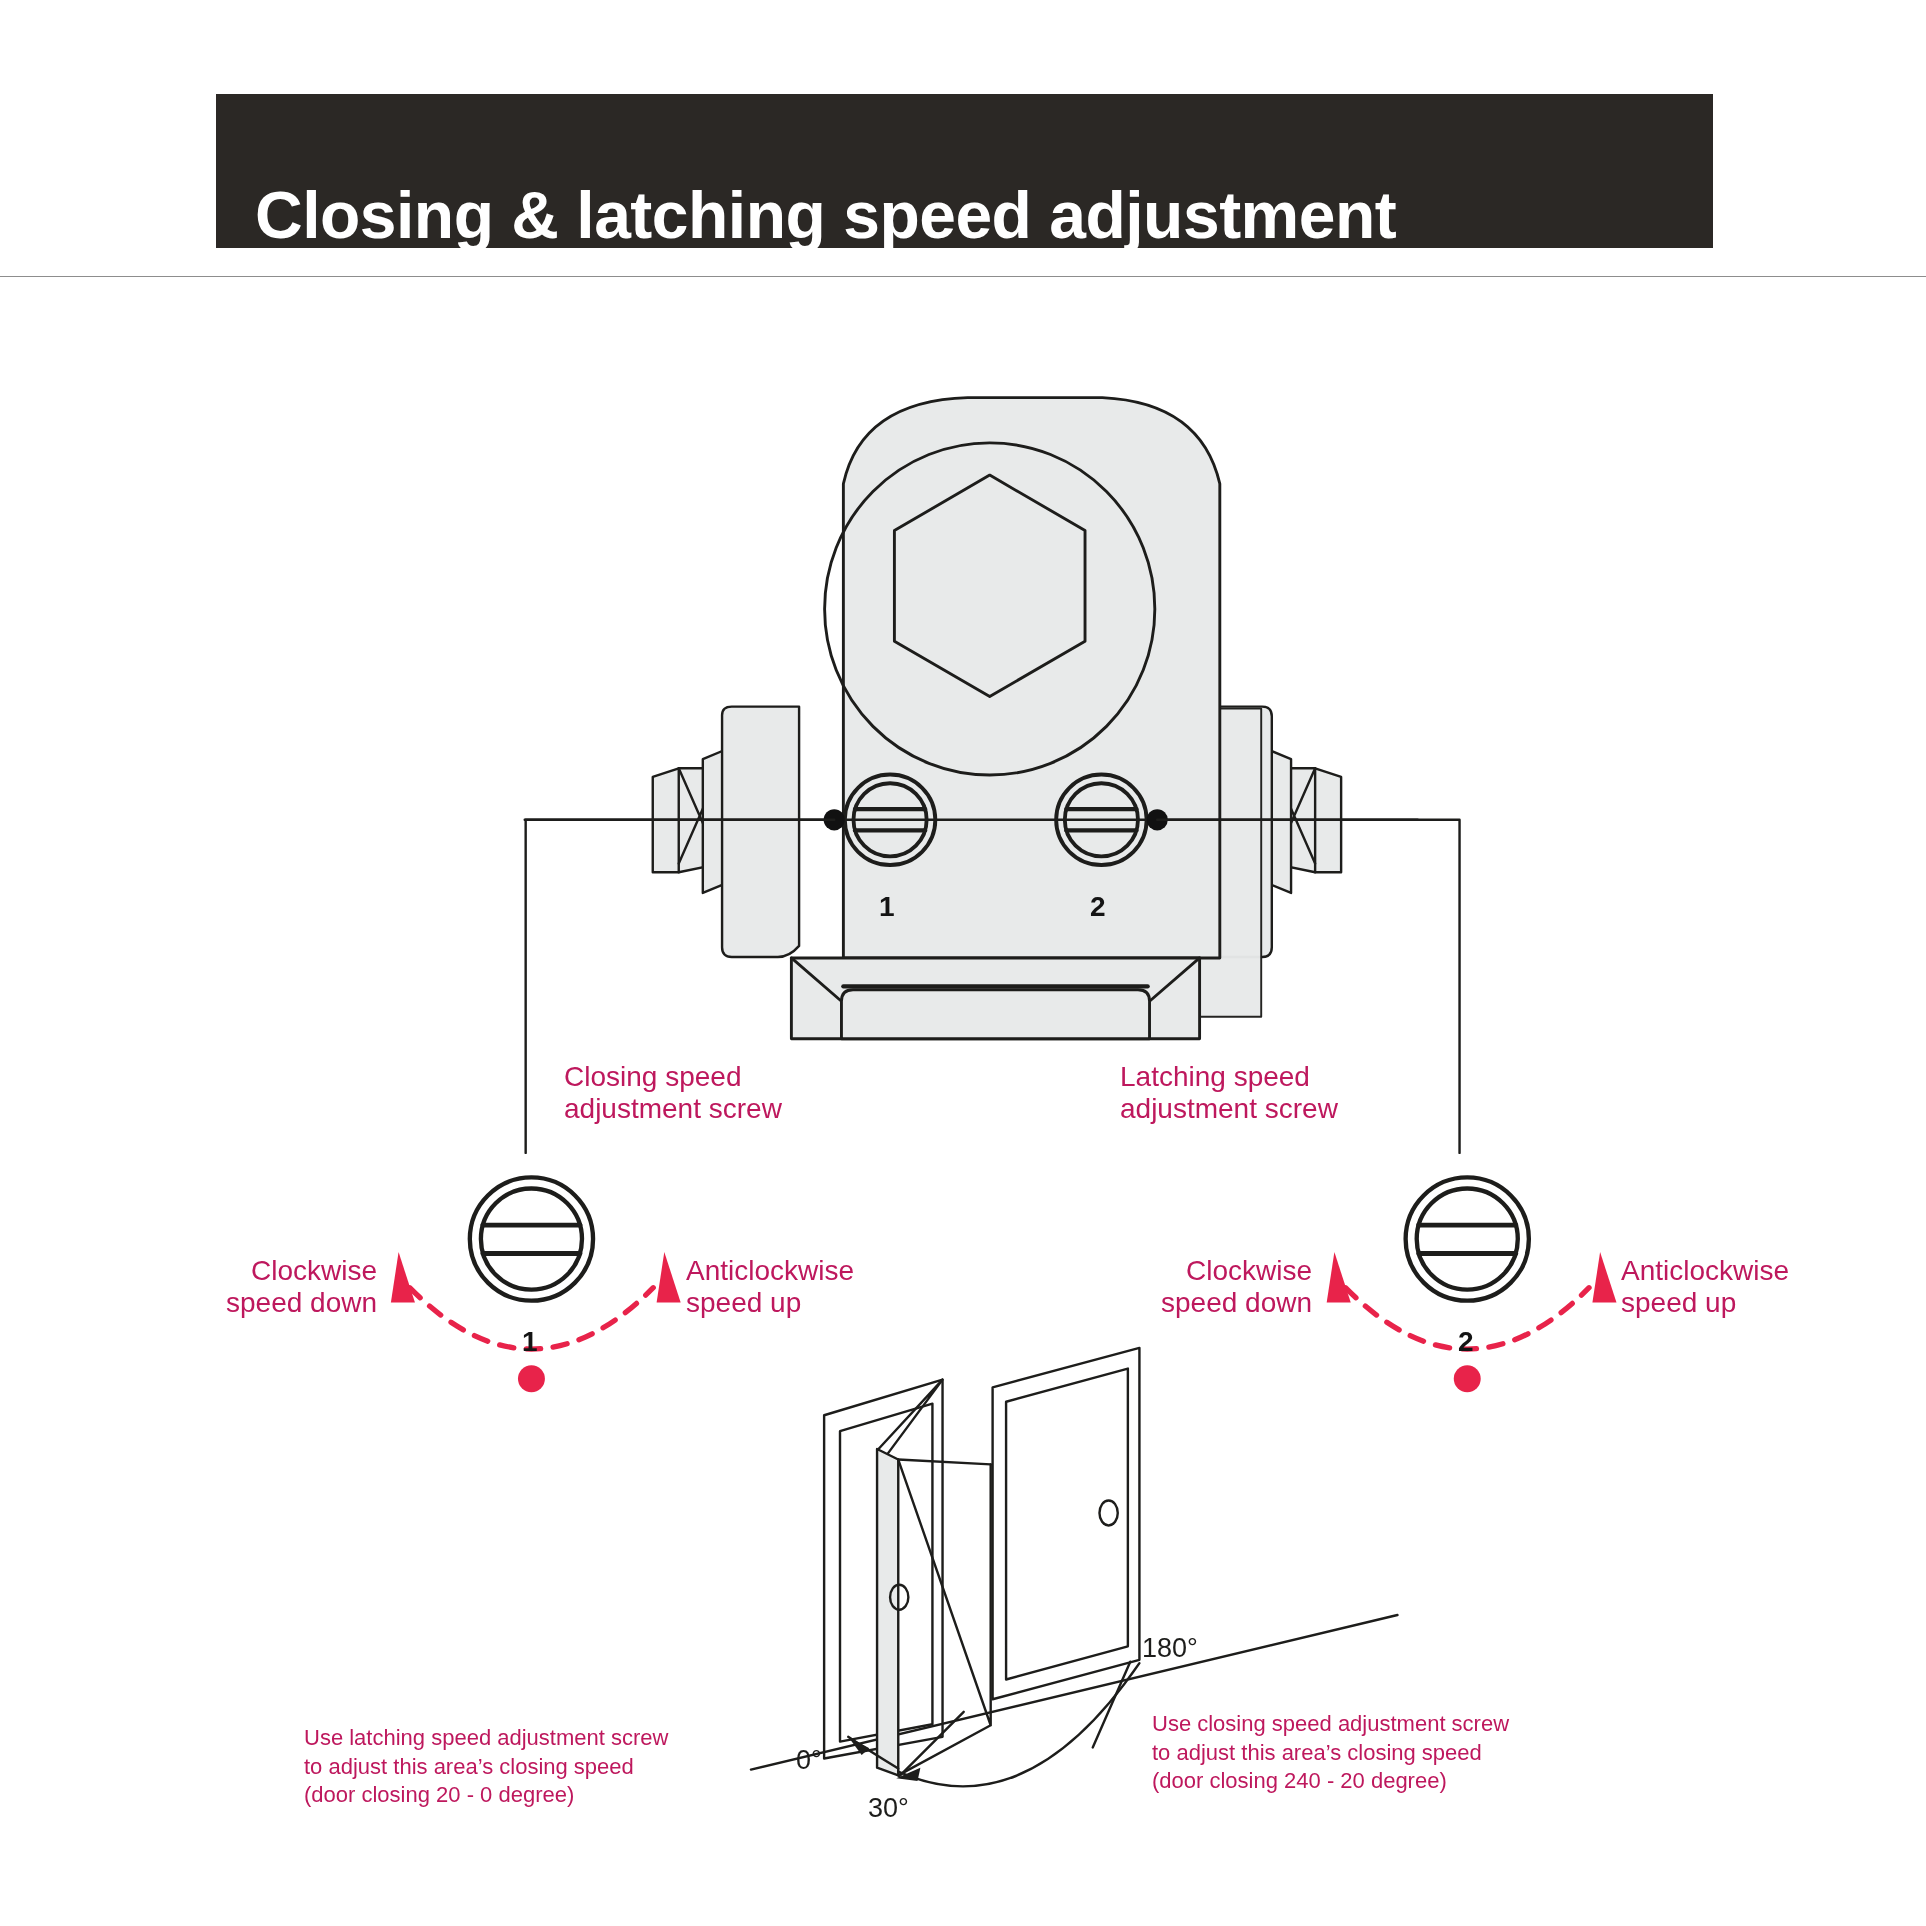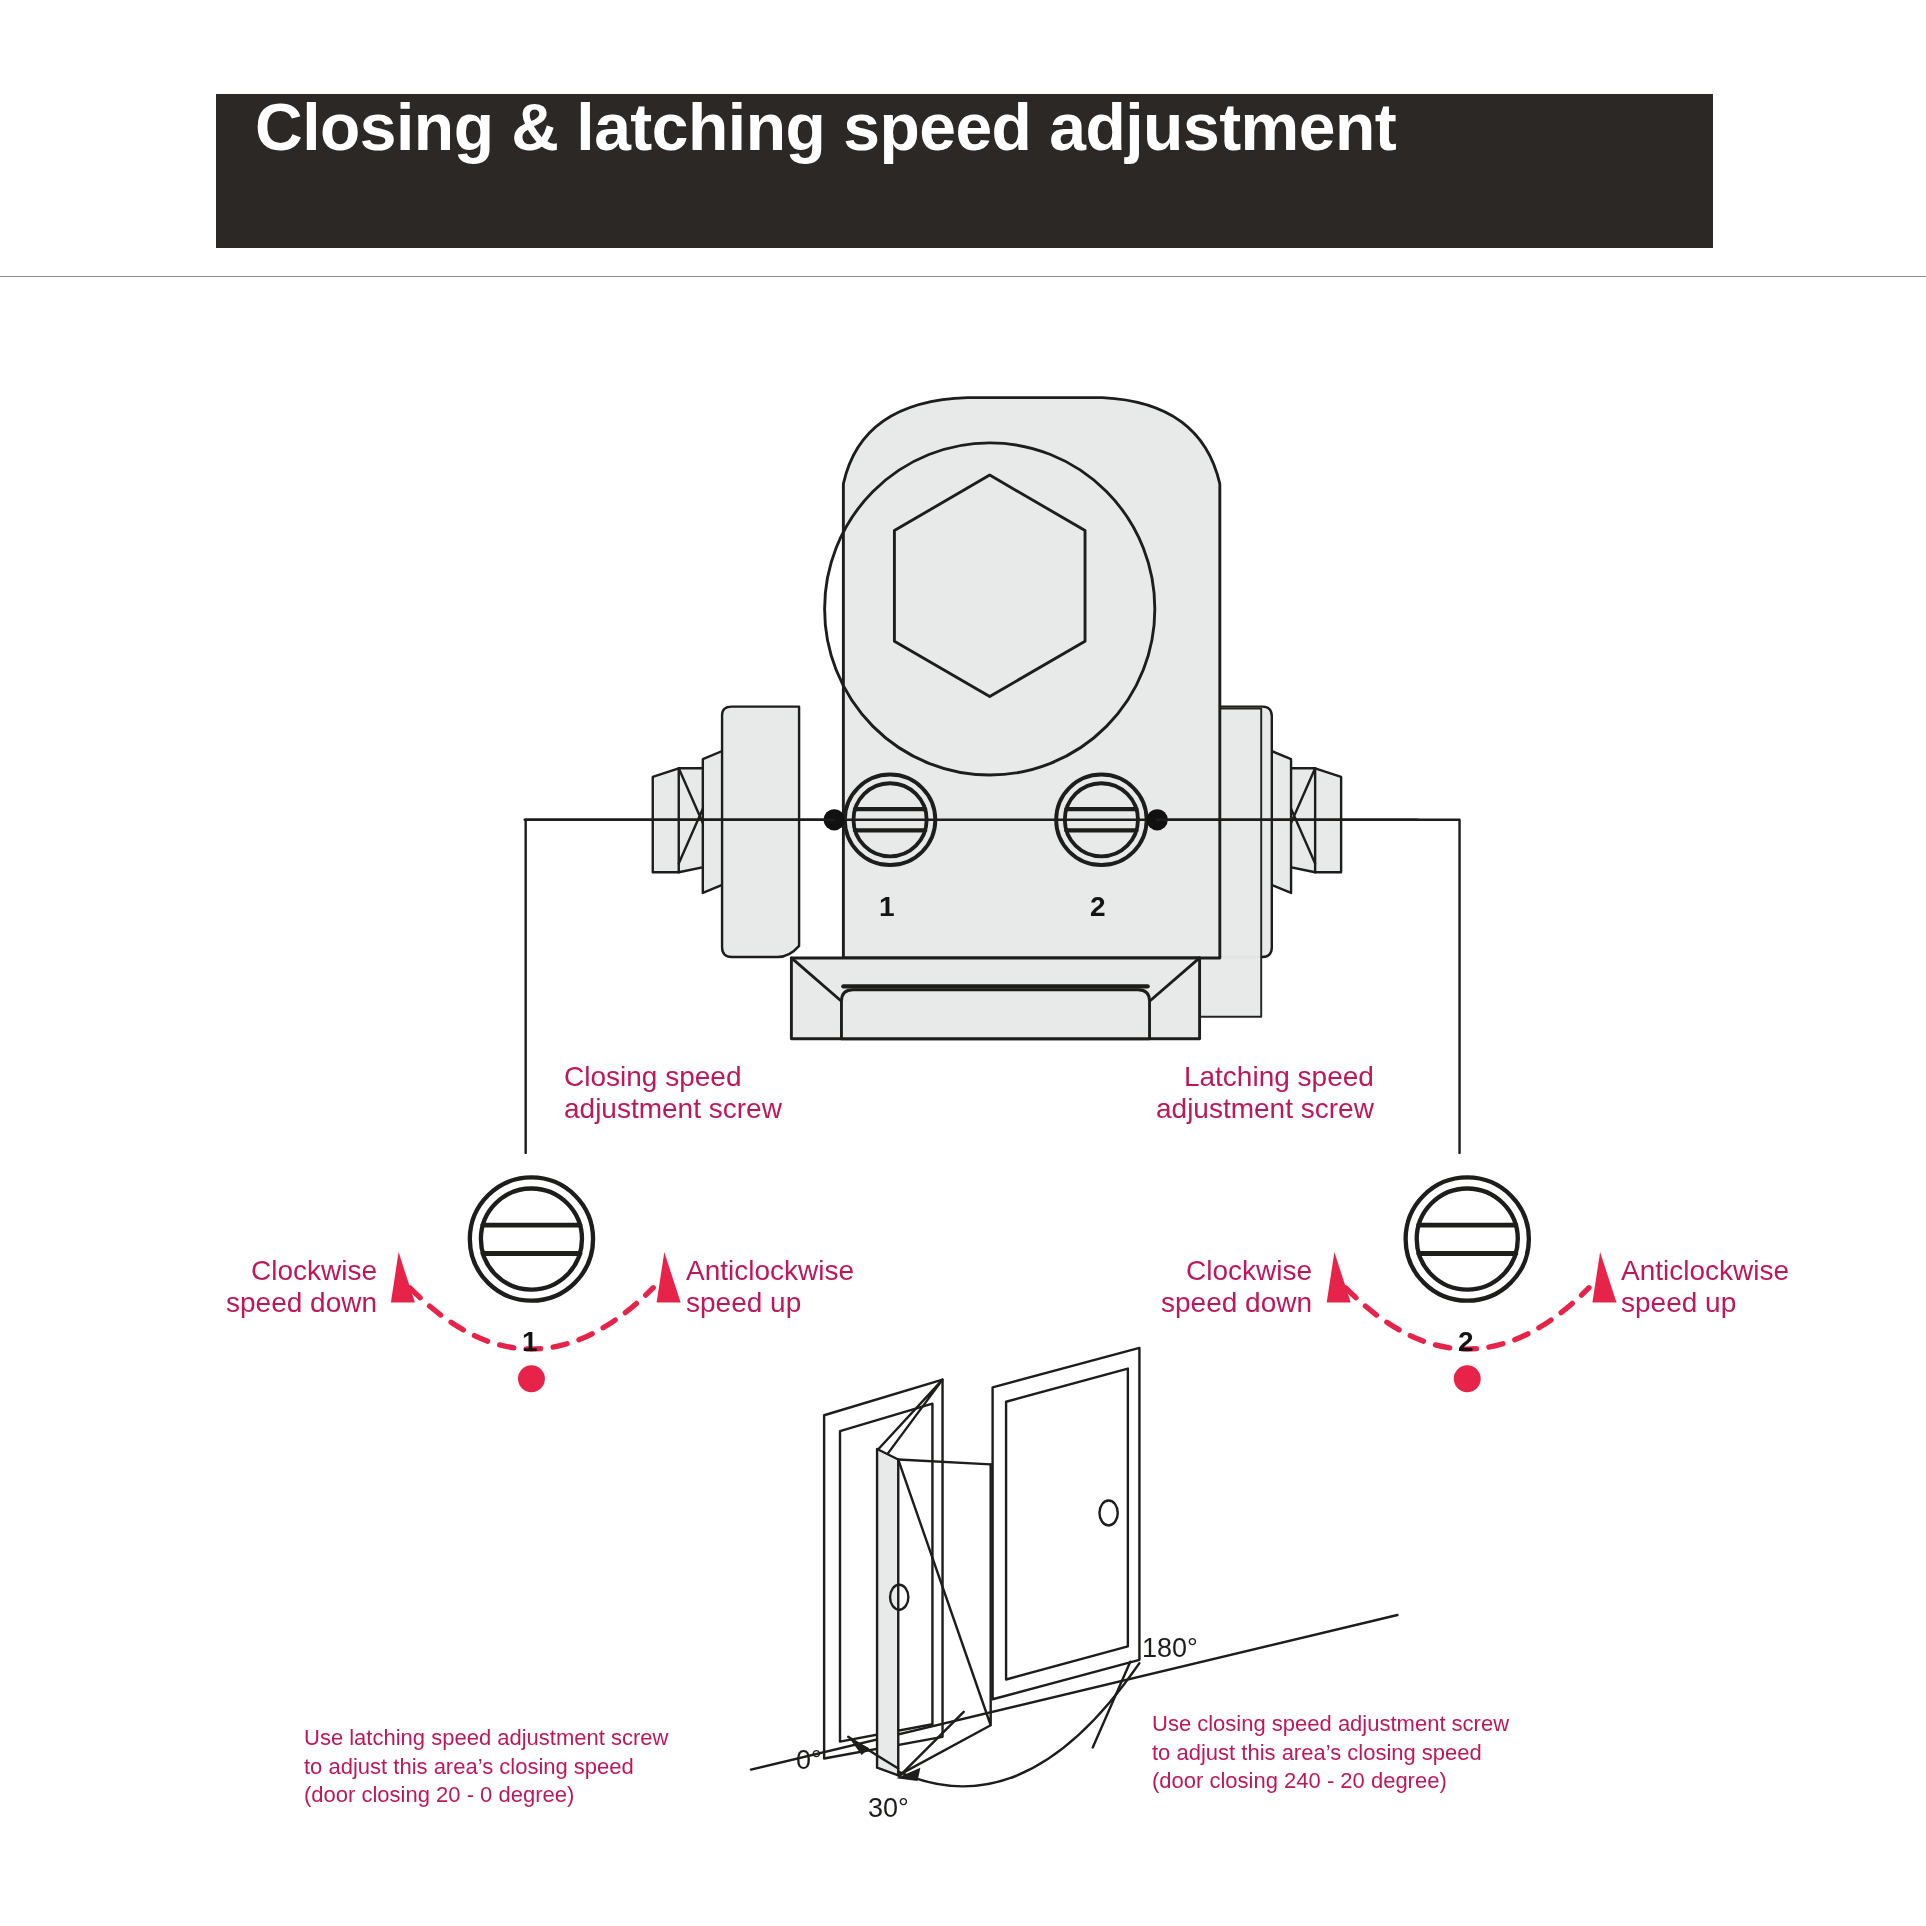--- a/index.html
+++ b/index.html
@@ -1,21 +1,21 @@
 <!DOCTYPE html>
 <html style="font-size:7.7px"><head>
 <meta charset="utf-8">
 <style>
   html,body{margin:0;padding:0;background:#fff;}
   body{width:1926px;height:1926px;font-family:"Liberation Sans",sans-serif;color:#1d1d1b;overflow:hidden;}
   #page{position:relative;width:1926px;height:1926px;background:#fff;}
 
   
   .titlebar{position:absolute;left:216px;top:94px;width:1497px;height:154px;
-            background:#2b2825;display:flex;align-items:flex-start;}
+            background:#2b2825;display:flex;align-items:flex-end;}
   .titlebar h1{margin:0;padding:0 0 0 39px;color:#ffffff;font-size:66px;font-weight:700;
                letter-spacing:-0.5px;line-height:1;font-family:"Liberation Sans",sans-serif;}
   .hrule{position:absolute;left:0;top:276px;width:1926px;height:1.4px;background:#8d8d8d;}
 
   
   .lbl{position:absolute;font-size:28px;line-height:1.16;color:#be185d;white-space:pre-line;}
   .lbl.sm{font-size:28px;}
   .lbl.cap{font-size:22px;line-height:1.30;}
   .deg{position:absolute;font-size:27px;color:#1d1d1b;}
   .numlbl{position:absolute;font-size:28px;font-weight:700;color:#141414;}
@@ -109,21 +109,21 @@
       <path class="no-fill" stroke-width="5" d="M1733 1703 L1092 1703 L1092 2395"></path>
       <path class="no-fill" stroke-width="5" d="M2404 1703 L3032 1703 L3032 2395"></path>
     </g>
   </svg>
 
   <div class="numlbl" style="left:879px;top:891px;">1</div>
   <div class="numlbl" style="left:1090px;top:891px;">2</div>
 
   <div class="lbl" style="left:564px;top:1061px;">Closing speed
 adjustment screw</div>
-  <div class="lbl" style="left:1156px;top:1061px;text-align:right;">Latching speed
+  <div class="lbl" style="left:1120px;top:1061px;">Latching speed
 adjustment screw</div>
 
   <svg width="1926" height="1926" viewBox="0 0 4001 4001">
     <g stroke-linecap="round">
       <circle class="no-fill" stroke-width="9" cx="1104" cy="2574" r="128"></circle>
       <circle class="no-fill" stroke-width="9" cx="1104" cy="2574" r="105"></circle>
       <path class="no-fill" stroke-width="10" d="M1003 2545 L1205 2545 M1003 2604 L1205 2604"></path>
 
       <path fill="none" stroke="#e8234a" stroke-width="11" stroke-dasharray="30 26" d="M 851 2675 Q 1104 2930 1357 2675"></path>
 

